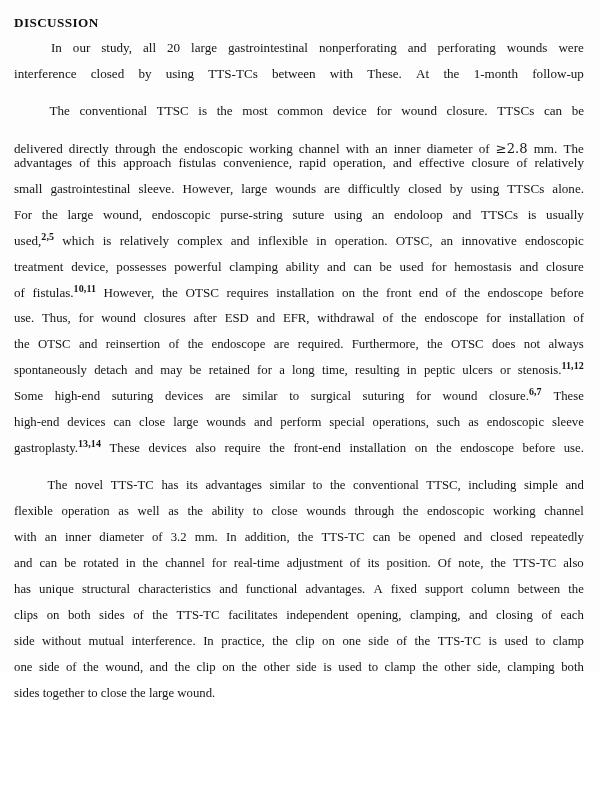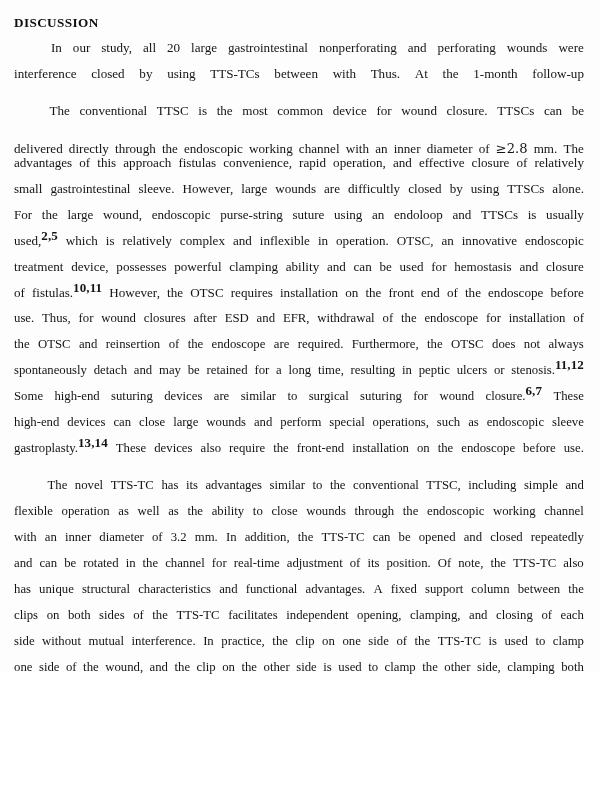--- a/index.html
+++ b/index.html
@@ -68,42 +68,42 @@
 
   
   .tight .line { font-size: 12.75px; }
 
   .w { display: inline-block; }
 
   
   .indent { display: inline-block; width: 26px; }
 
   sup {
-    font-size: 13px;
+    font-size: 10px;
     font-weight: bold;
     vertical-align: super;
     line-height: 0;
     letter-spacing: 0.1px;
   }
   .ge { font-family: "DejaVu Serif", serif; margin-top: 12px; }
 </style>
 </head>
 <body>
 
 <div class="page">
   <div class="content">
 
     <h2 class="section-heading">DISCUSSION</h2>
 
     <div class="para first-gap">
       <div class="line just">
         <span class="indent"></span><span class="w">In</span><span class="w">our</span><span class="w">study,</span><span class="w">all</span><span class="w">20</span><span class="w">large</span><span class="w">gastrointestinal</span><span class="w">nonperforating</span><span class="w">and</span><span class="w">perforating</span><span class="w">wounds</span><span class="w">were</span>
       </div>
       <div class="line just">
-        <span class="w">interference</span><span class="w">closed</span><span class="w">by</span><span class="w">using</span><span class="w">TTS-TCs</span><span class="w">between</span><span class="w">with</span><span class="w">Thus.</span><span class="w">At</span><span class="w">the</span><span class="w">1-month</span><span class="w">follow-up</span>
+        <span class="w">interference</span><span class="w">closed</span><span class="w">by</span><span class="w">using</span><span class="w">TTS-TCs</span><span class="w">between</span><span class="w">with</span><span class="w">These.</span><span class="w">At</span><span class="w">the</span><span class="w">1-month</span><span class="w">follow-up</span>
       </div>
     </div>
 
     <div class="para gap">
       <div class="line just">
         <span class="indent"></span><span class="w">The</span><span class="w">conventional</span><span class="w">TTSC</span><span class="w">is</span><span class="w">the</span><span class="w">most</span><span class="w">common</span><span class="w">device</span><span class="w">for</span><span class="w">wound</span><span class="w">closure.</span><span class="w">TTSCs</span><span class="w">can</span><span class="w">be</span>
       </div>
       <div class="line just">
         <span class="w">delivered</span><span class="w">directly</span><span class="w">through</span><span class="w">the</span><span class="w">endoscopic</span><span class="w">working</span><span class="w">channel</span><span class="w">with</span><span class="w">an</span><span class="w">inner</span><span class="w">diameter</span><span class="w">of</span><span class="w ge">≥2.8</span><span class="w">mm.</span><span class="w">The</span>
       </div>
@@ -166,16 +166,19 @@
       </div>
       <div class="line just">
         <span class="w">clips</span><span class="w">on</span><span class="w">both</span><span class="w">sides</span><span class="w">of</span><span class="w">the</span><span class="w">TTS-TC</span><span class="w">facilitates</span><span class="w">independent</span><span class="w">opening,</span><span class="w">clamping,</span><span class="w">and</span><span class="w">closing</span><span class="w">of</span><span class="w">each</span>
       </div>
       <div class="line just">
         <span class="w">side</span><span class="w">without</span><span class="w">mutual</span><span class="w">interference.</span><span class="w">In</span><span class="w">practice,</span><span class="w">the</span><span class="w">clip</span><span class="w">on</span><span class="w">one</span><span class="w">side</span><span class="w">of</span><span class="w">the</span><span class="w">TTS-TC</span><span class="w">is</span><span class="w">used</span><span class="w">to</span><span class="w">clamp</span>
       </div>
       <div class="line just">
         <span class="w">one</span><span class="w">side</span><span class="w">of</span><span class="w">the</span><span class="w">wound,</span><span class="w">and</span><span class="w">the</span><span class="w">clip</span><span class="w">on</span><span class="w">the</span><span class="w">other</span><span class="w">side</span><span class="w">is</span><span class="w">used</span><span class="w">to</span><span class="w">clamp</span><span class="w">the</span><span class="w">other</span><span class="w">side,</span><span class="w">clamping</span><span class="w">both</span>
       </div>
+      <div class="line flush">
+        <span class="w">sides together to close the large wound.</span>
+      </div>
     </div>
 
   </div>
 </div>
 
 </body></html>

